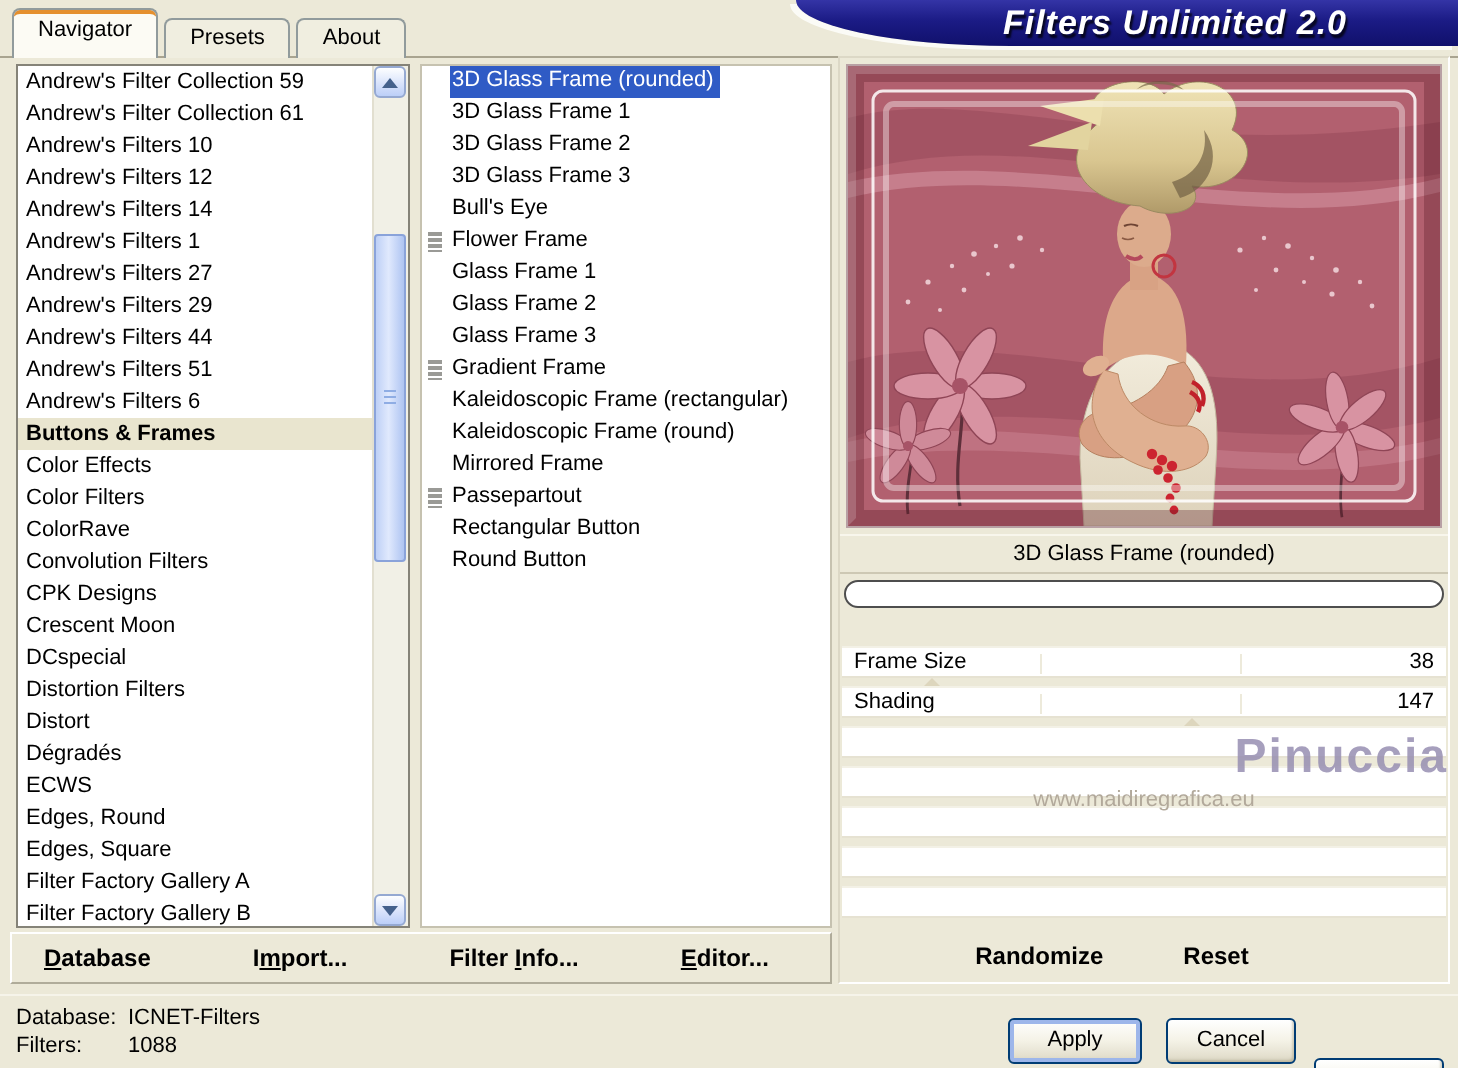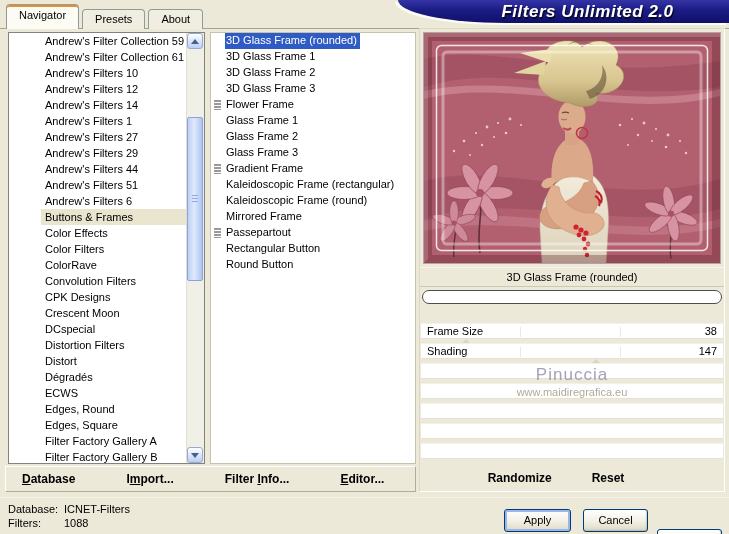--- a/index.html
+++ b/index.html
@@ -40,23 +40,23 @@
     text-shadow:1px 2px 1px rgba(0,0,0,.75);white-space:nowrap;
   }
 
   
   .listbox{
     position:absolute;background:#fff;border:1px solid #858378;box-sizing:border-box;
     overflow:hidden;
   }
   .category-listbox{left:8px;top:32px;width:197px;height:432px;}
   .filter-listbox{left:210px;top:32px;width:206px;height:432px;border-color:#c6c2b0;}
-  .list-inner{position:absolute;left:0;top:0;right:17px;bottom:0;overflow:hidden;padding-left:32px;}
+  .list-inner{position:absolute;left:0;top:0;right:17px;bottom:0;overflow:hidden;}
   .cat-row{height:16px;line-height:16px;padding-left:4px;white-space:nowrap;cursor:default;}
-  .cat-selected{background:#e9e5cf;}
+  .cat-selected{background:#e9e5cf;font-weight:bold;}
   .filter-row{position:relative;height:16px;line-height:15px;padding-left:14px;white-space:nowrap;cursor:default;}
   .filter-row .lbl{display:inline-block;padding:0 3px 1px 1px;}
   .filter-row .lbl-selected{background:#2f5bc5;color:#fff;}
   .preset-icon{
     position:absolute;left:3px;top:3px;width:7px;height:10px;
     background:repeating-linear-gradient(180deg,#9a9a96 0 2px,rgba(0,0,0,0) 2px 3px);
   }
 
   
   .scrollbar{position:absolute;top:0;right:0;bottom:0;width:17px;background:#f1f0e6;border-left:1px solid #e2dfd0;}
@@ -105,21 +105,21 @@
     background-image:linear-gradient(#edeadb,#edeadb),linear-gradient(#edeadb,#edeadb);
     background-size:1px 10px,1px 10px;background-position:33% 3px,66% 3px;background-repeat:no-repeat;
   }
   .param-row.empty{background-image:none;}
   .param-label,.param-value{line-height:14px;}
   .param-marker{
     position:absolute;top:15px;width:0;height:0;transform:translateX(-50%);z-index:3;
     border:8px solid rgba(0,0,0,0);border-top:none;border-bottom:8px solid #ddd6bd;
   }
   .watermark{position:absolute;left:0;right:0;top:336px;text-align:center;z-index:4;pointer-events:none;}
-  .wm-name{font-size:17px;font-weight:normal;letter-spacing:1px;color:rgba(150,142,178,.85);}
+  .wm-name{font-size:24px;font-weight:bold;letter-spacing:1px;color:rgba(150,142,178,.85);text-align:right;}
   .wm-url{margin-top:1px;font-size:11px;color:#b2a99b;}
   .actions{
     position:absolute;left:0;right:0;bottom:0;height:26px;
     display:flex;align-items:center;justify-content:center;gap:40px;padding-right:32px;
     font-weight:bold;font-size:12px;
   }
   .action{cursor:default;}
 
   
   .toolbar{
@@ -197,20 +197,21 @@
         <span class="arr-down"></span>
       </div>
     </div>
   </div>
 
   <div class="listbox filter-listbox" id="filter-list">
       <div class="filter-row"><span class="lbl lbl-selected">3D Glass Frame (rounded)</span></div>
       <div class="filter-row"><span class="lbl">3D Glass Frame 1</span></div>
       <div class="filter-row"><span class="lbl">3D Glass Frame 2</span></div>
       <div class="filter-row"><span class="lbl">3D Glass Frame 3</span></div>
+      <div class="filter-row"><span class="lbl">Bull's Eye</span></div>
       <div class="filter-row"><span class="preset-icon"></span><span class="lbl">Flower Frame</span></div>
       <div class="filter-row"><span class="lbl">Glass Frame 1</span></div>
       <div class="filter-row"><span class="lbl">Glass Frame 2</span></div>
       <div class="filter-row"><span class="lbl">Glass Frame 3</span></div>
       <div class="filter-row"><span class="preset-icon"></span><span class="lbl">Gradient Frame</span></div>
       <div class="filter-row"><span class="lbl">Kaleidoscopic Frame (rectangular)</span></div>
       <div class="filter-row"><span class="lbl">Kaleidoscopic Frame (round)</span></div>
       <div class="filter-row"><span class="lbl">Mirrored Frame</span></div>
       <div class="filter-row"><span class="preset-icon"></span><span class="lbl">Passepartout</span></div>
       <div class="filter-row"><span class="lbl">Rectangular Button</span></div>

